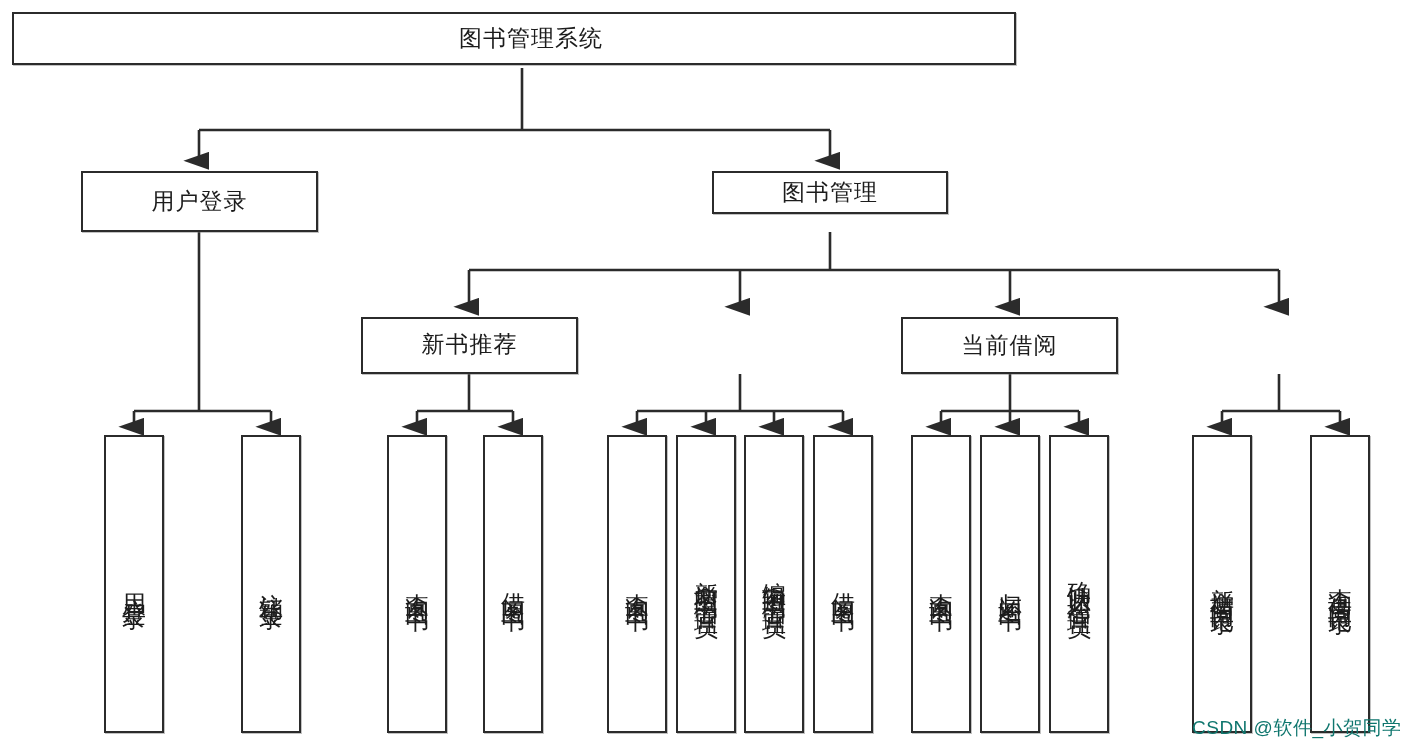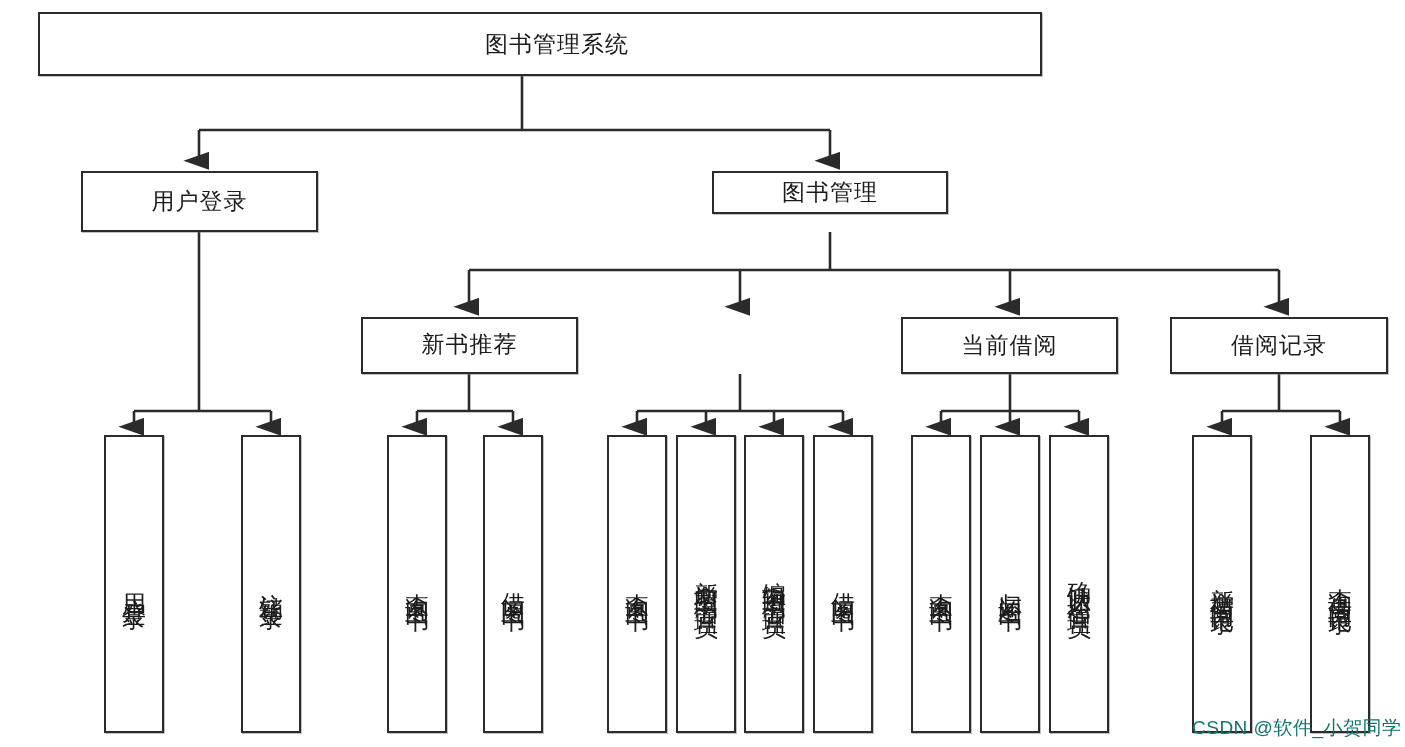--- a/index.html
+++ b/index.html
@@ -116,39 +116,36 @@
       <path d="M1010,411 L1010,426" marker-end="url(#arrow)"></path>
       <path d="M1079,411 L1079,426" marker-end="url(#arrow)"></path>
 
       <path d="M1279,374 L1279,411"></path>
       <path d="M1222,411 L1340,411"></path>
       <path d="M1222,411 L1222,426" marker-end="url(#arrow)"></path>
       <path d="M1340,411 L1340,426" marker-end="url(#arrow)"></path>
     </g>
   </svg>
 
-  <div class="node" style="left:38px; top:12px; width:1004px; height:64px;padding-left:34px;">
+  <div class="node" style="left:12px; top:12px; width:1004px; height:53px;padding-left:34px;">
     <span class="node-label">图书管理系统</span>
   </div>
 
   <div class="node" style="left:81px; top:171px; width:237px; height:61px;">
     <span class="node-label">用户登录</span>
   </div>
   <div class="node" style="left:712px; top:171px; width:236px; height:43px;">
     <span class="node-label">图书管理</span>
   </div>
 
   <div class="node" style="left:361px; top:317px; width:217px; height:57px;font-family:Liberation Serif, serif;">
     <span class="node-label">新书推荐</span>
   </div>
   <div class="node" style="left:901px; top:317px; width:217px; height:57px;align-items:center;">
     <span class="node-label">当前借阅</span>
-  </div>
-  <div class="node" style="left:1170px; top:317px; width:218px; height:57px;">
-    <span class="node-label">借阅记录</span>
   </div>
 
   <div class="node leaf" style="left:104px; top:435px; width:60px; height:298px;">
     <span class="node-label">用户登录</span>
   </div>
   <div class="node leaf" style="left:241px; top:435px; width:60px; height:298px;">
     <span class="node-label">注销登录</span>
   </div>
 
   <div class="node leaf" style="left:387px; top:435px; width:60px; height:298px;">

